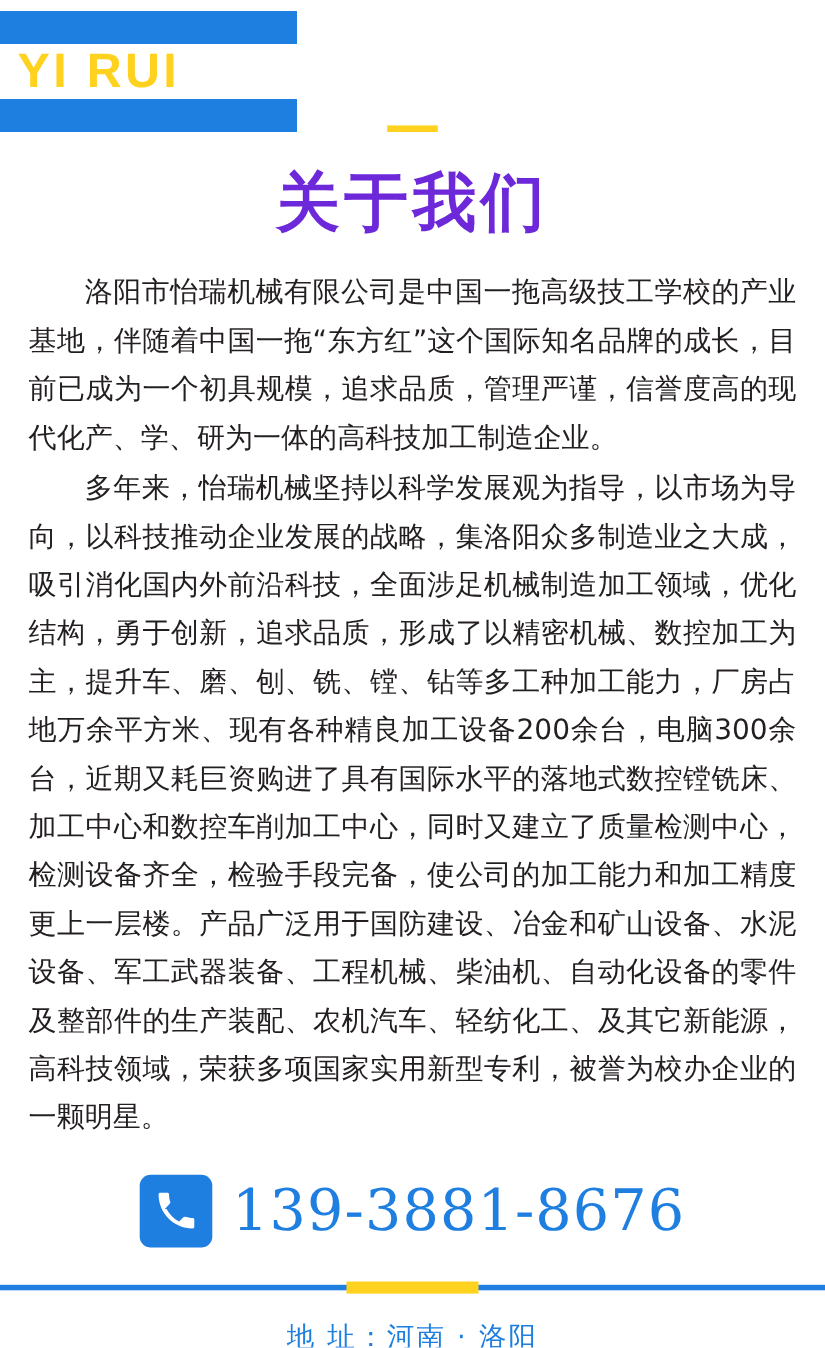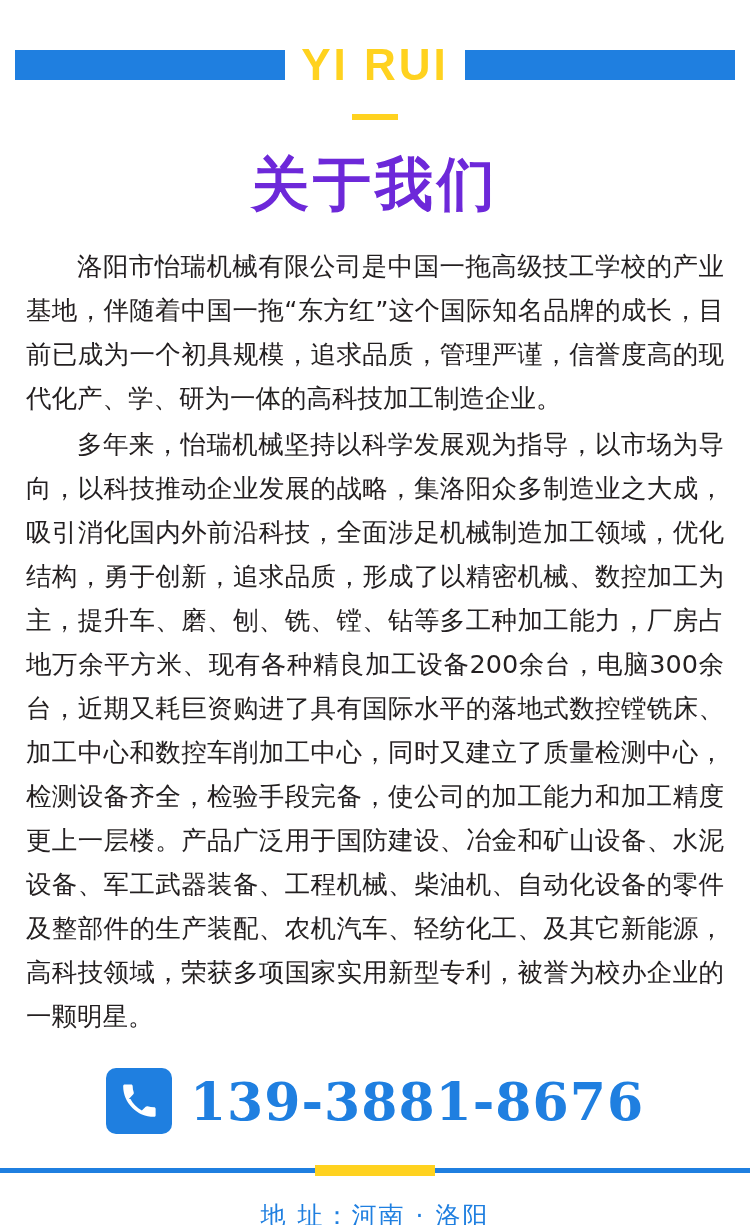--- a/index.html
+++ b/index.html
@@ -19,23 +19,23 @@
     height: 1225px;
     box-sizing: border-box;
     background: #ffffff;
   }
 
   
   .brand-row {
     position: relative;
     height: 86px;
     display: flex;
-    align-items: center;
     justify-content: center;
     margin-top: 22px;
+    flex-direction: column;
   }
   .brand-bar {
     height: 30px;
     background: #1f7fe0;
     flex: 0 0 auto;
   }
   .brand-bar.left { width: 270px; }
   .brand-bar.right { width: 270px; }
   .brand-name {
     color: #ffd21f;
@@ -93,21 +93,21 @@
     background: #1f7fe0;
     display: flex;
     align-items: center;
     justify-content: center;
     flex: 0 0 auto;
   }
   .phone-badge svg { display: block; }
   .phone-number {
     color: #1f7fe0;
     font-size: 52px;
-    font-weight: bold;
+    font-weight: normal;
     letter-spacing: 1px;
     font-family: "DejaVu Serif", "Liberation Serif", serif;
     white-space: nowrap;
   }
 
   
   .footer-rule {
     position: relative;
     margin: 34px 0 0 0;
     height: 5px;

